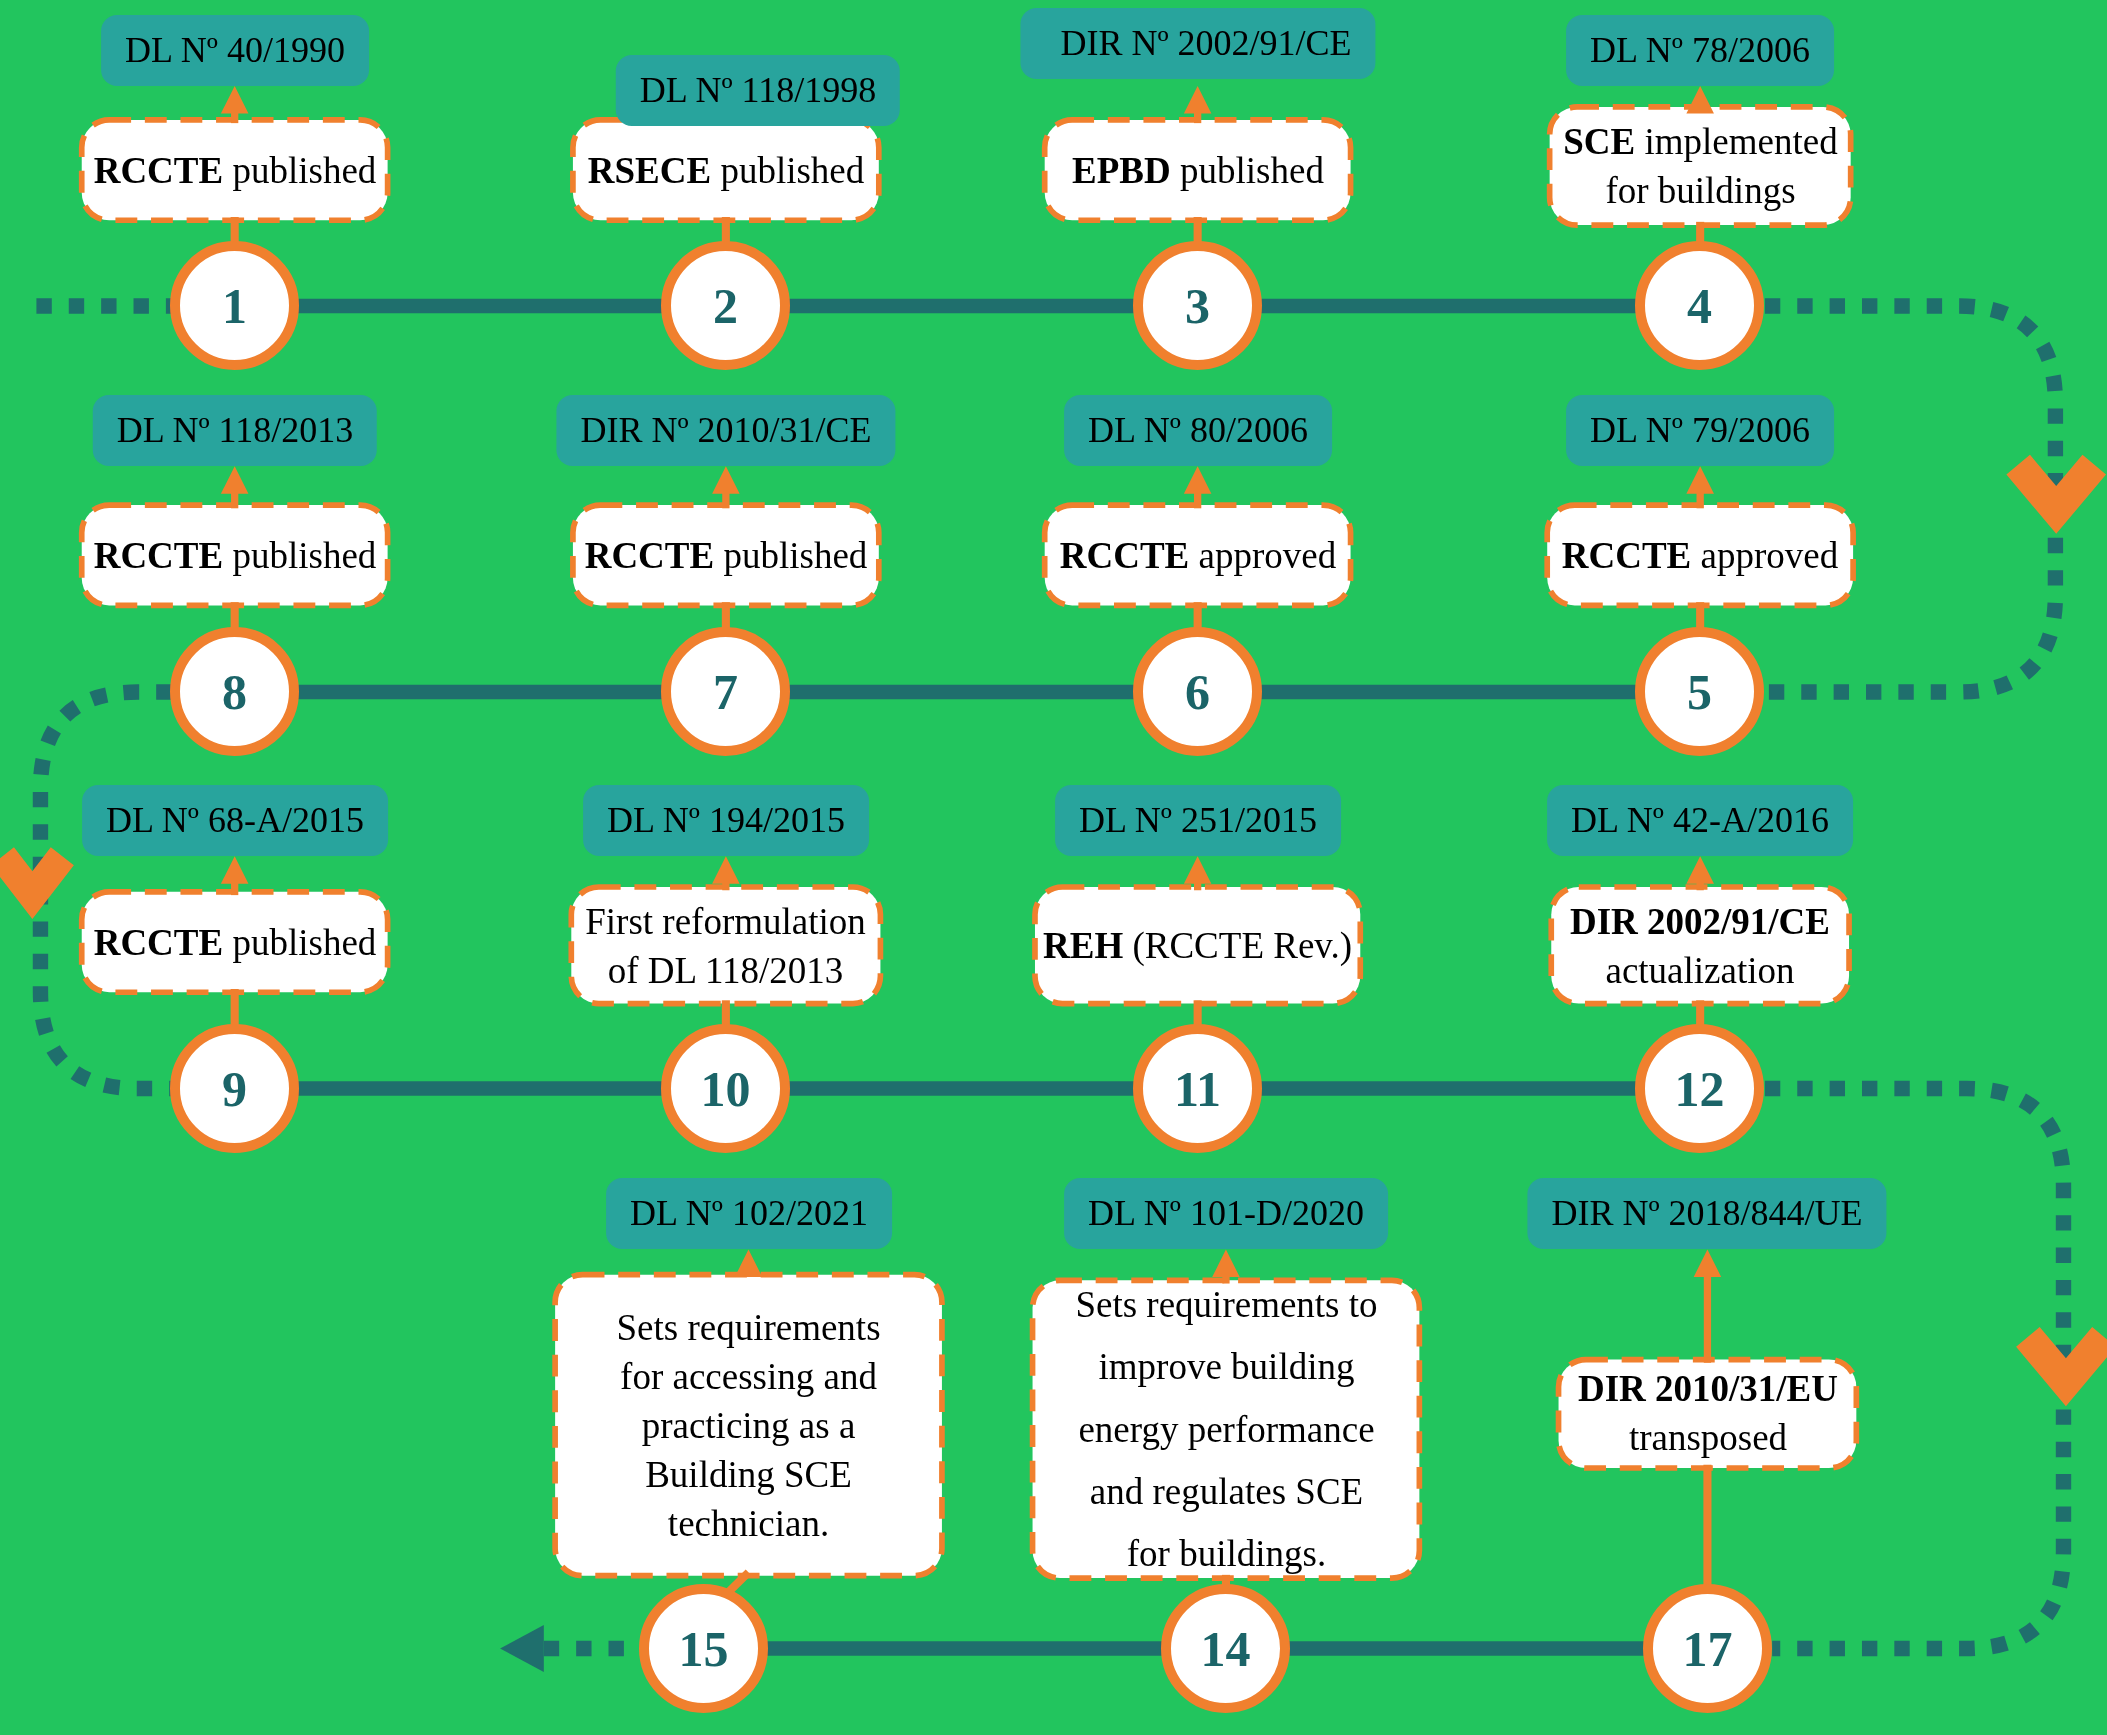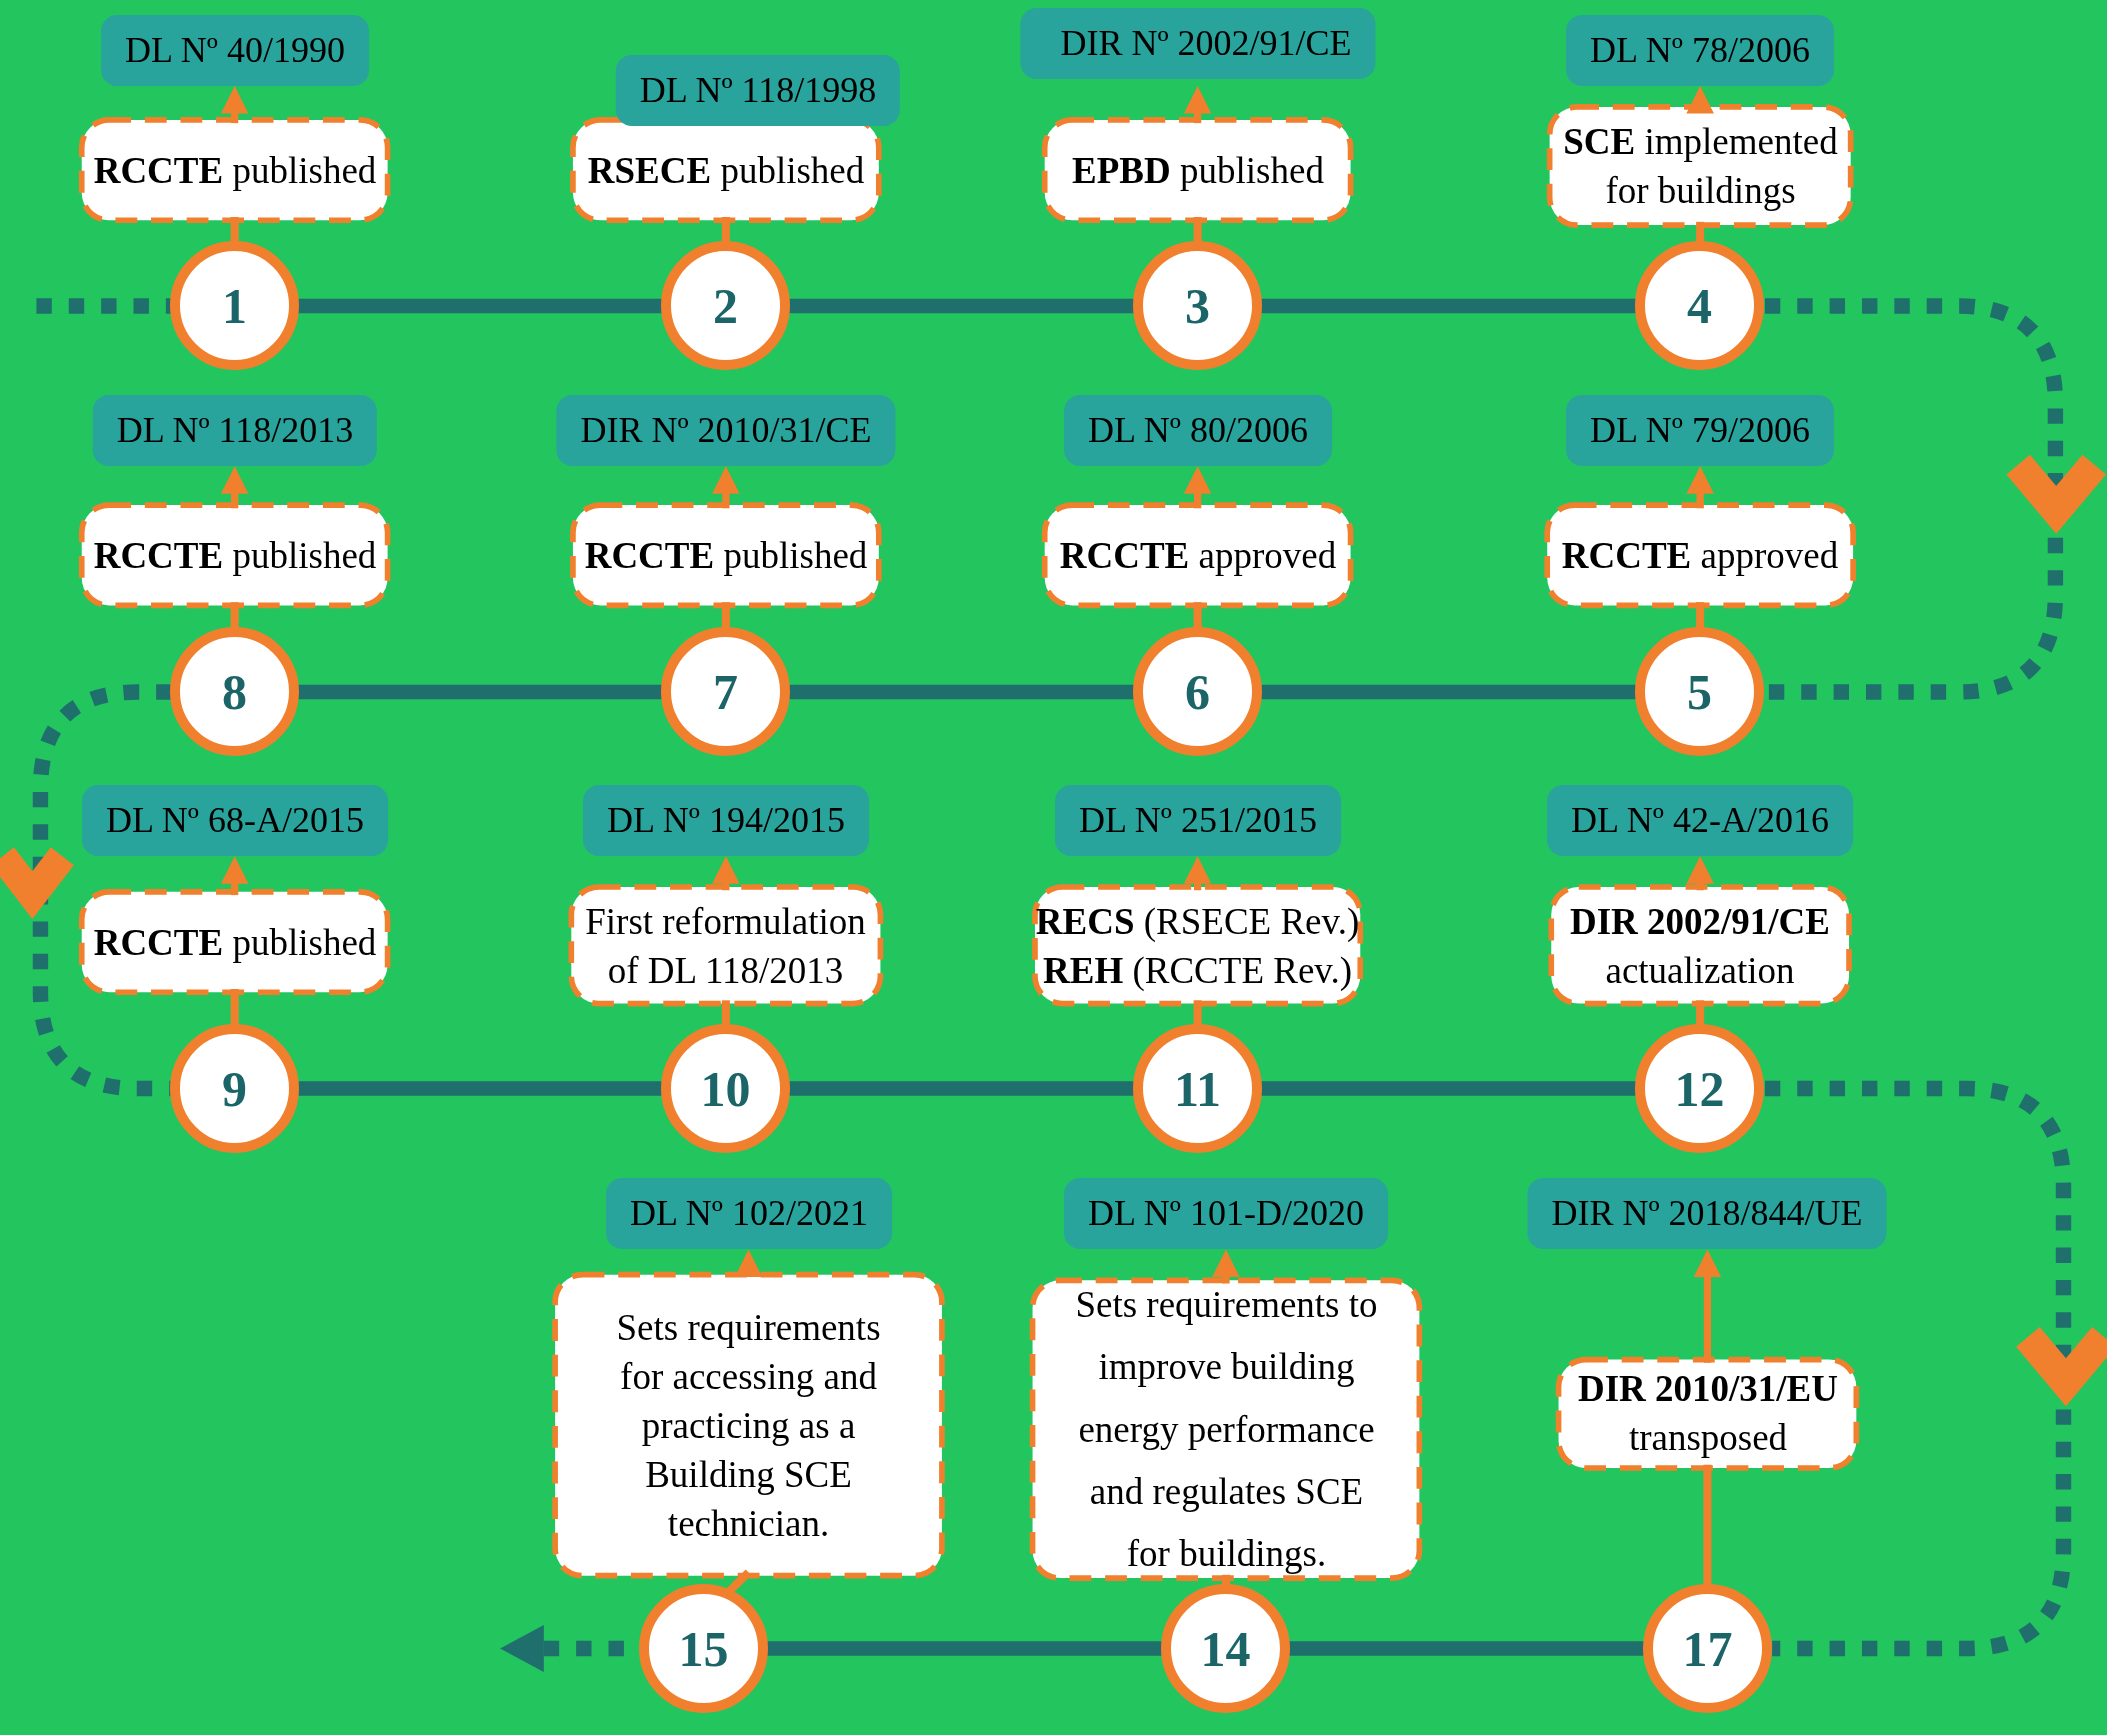--- a/index.html
+++ b/index.html
@@ -171,21 +171,20 @@
       <div class="badge" style="left: 726px; top: 785px;">DL Nº 194/2015</div>
       <div class="evbox" style="left: 571px; top: 887px; width: 309px; height: 117px;">
         <div class="evline"><span>First reformulation</span></div>
         <div class="evline"><span>of DL 118/2013</span></div>
       </div>
       <div class="circle" style="left: 661px; top: 1024px;">
         <span class="num">10</span>
       </div>
       <div class="badge" style="left: 1198px; top: 785px;">DL Nº 251/2015</div>
       <div class="evbox" style="left: 1035px; top: 887px; width: 325px; height: 117px;">
-        <div class="evline"><span class="b">RECS</span><span> (RSECE Rev.)</span></div>
         <div class="evline"><span class="b">REH</span><span> (RCCTE Rev.)</span></div>
       </div>
       <div class="circle" style="left: 1133px; top: 1024px;">
         <span class="num">11</span>
       </div>
       <div class="badge" style="left: 1700px; top: 785px;">DL Nº 42-A/2016</div>
       <div class="evbox" style="left: 1551px; top: 887px; width: 298px; height: 117px;">
         <div class="evline"><span class="b">DIR 2002/91/CE</span></div>
         <div class="evline"><span>actualization</span></div>
       </div>

